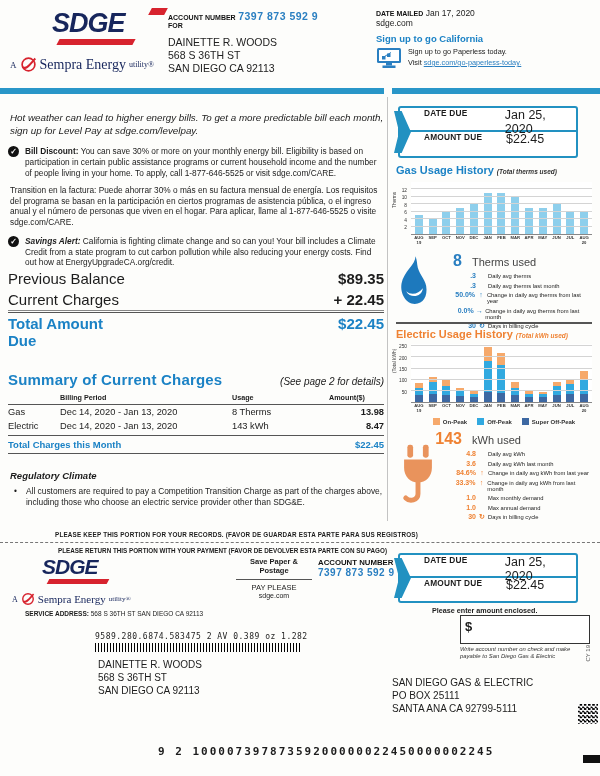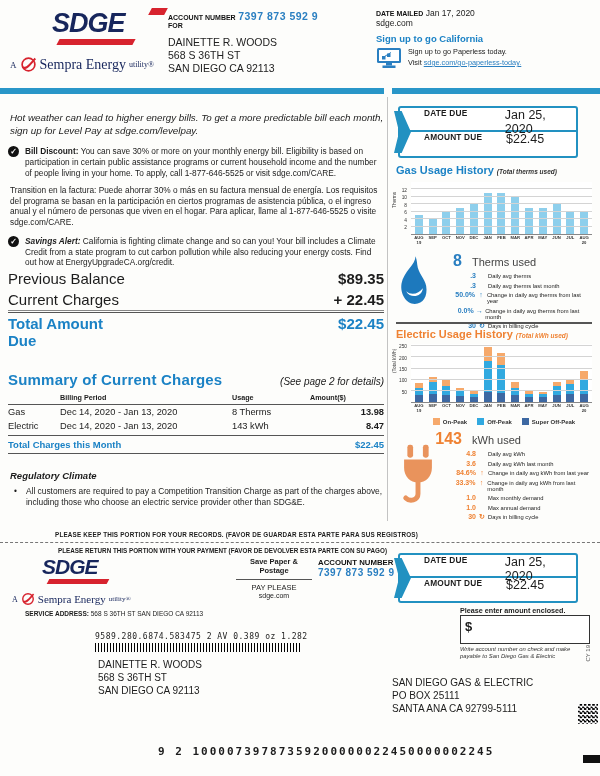--- a/index.html
+++ b/index.html
@@ -48,21 +48,21 @@
   .sec-title{color:#1b82c5;font-weight:bold;font-size:15px;margin:13px 0 4px 2px;letter-spacing:.2px}
   .as-row{display:grid;grid-template-columns:118px 80px 1fr 76px;font-size:15px;padding:2px 0;align-items:baseline}
   .as-row .amt{text-align:right;font-weight:bold}
   .as-row.total{border-top:1.5px solid #555;color:#1b82c5;font-weight:bold;margin-top:1px}
   .as-rule{border-bottom:1px solid #888}
 
   .cc-head{display:flex;justify-content:space-between;align-items:baseline;margin-top:20px}
   .cc-note{font-style:italic;font-size:10px;color:#222}
   .cc-cols{display:grid;grid-template-columns:52px 172px 78px 1fr;font-size:7.2px;font-weight:bold;
            border-bottom:1px solid #555;padding:3px 0 2px;margin-top:2px}
-  .cc-cols .r{text-align:left}
+  .cc-cols .r{text-align:center}
   .cc-row{display:grid;grid-template-columns:52px 172px 78px 1fr;font-size:9.3px;padding:2px 0}
   .cc-row .period{font-weight:normal}
   .cc-row .amt{text-align:right;font-weight:bold}
   .cc-total{display:grid;grid-template-columns:1fr 80px;border-top:1.5px solid #555;border-bottom:1.5px solid #555;
             color:#1b82c5;font-weight:bold;font-size:9.5px;padding:3px 0;margin-top:2px}
   .cc-total .amt{text-align:right}
 
   .reg-title{font-weight:bold;font-style:italic;font-size:9.5px;margin:16px 0 5px 2px}
   .reg-li{display:flex;gap:9px;font-size:8.4px;line-height:1.3;padding-left:6px}
 
@@ -128,21 +128,21 @@
   .save-block .p{font-size:7.5px;margin-top:3px}
   .save-block .s{font-size:7px}
   .stub-acct{position:absolute;left:318px;top:558px}
   .stub-acct .lab{font-size:7.8px}
   .stub-acct .acct-num{font-size:10px}
   .svc-line{position:absolute;left:25px;top:610px;font-size:6.5px}
   .mail-code{position:absolute;left:95px;top:632px;font-family:"DejaVu Sans Mono",monospace;font-size:8px;letter-spacing:.5px}
   .barcode{position:absolute;left:95px;top:643px;width:205px;height:9px;
            background:repeating-linear-gradient(90deg,#000 0,#000 1px,transparent 1px,transparent 3px)}
   .recipient{position:absolute;left:98px;top:658px;font-size:10px;line-height:1.3}
-  .amt-enc-lab{position:absolute;left:460px;top:606px;font-weight:bold;font-size:7.2px}
+  .amt-enc-lab{position:absolute;left:432px;top:606px;font-weight:bold;font-size:7.2px}
   .amt-box{position:absolute;left:460px;top:615px;width:128px;height:27px;border:1.5px solid #333;background:#fff}
   .amt-box .cur{font-size:13px;font-weight:bold;margin:3px 0 0 4px;display:inline-block}
   .check-note{position:absolute;left:460px;top:646px;width:132px;font-style:italic;font-size:5.9px;line-height:1.25;color:#333}
   .cy{position:absolute;left:585px;top:645px;font-size:6px;color:#555;writing-mode:vertical-rl;transform:rotate(180deg)}
   .payee{position:absolute;left:392px;top:676px;font-size:10px;line-height:1.3}
   .qr{position:absolute;left:578px;top:704px;width:20px;height:20px;
       background:repeating-conic-gradient(#000 0% 25%,#fff 0% 50%) 0 0/4.2px 4.2px}
   .micr{position:absolute;left:158px;top:745px;font-family:"DejaVu Sans Mono",monospace;font-weight:bold;
         font-size:11px;letter-spacing:2px}
   .blackbar{position:absolute;left:583px;top:755px;width:17px;height:8px;background:#111}

